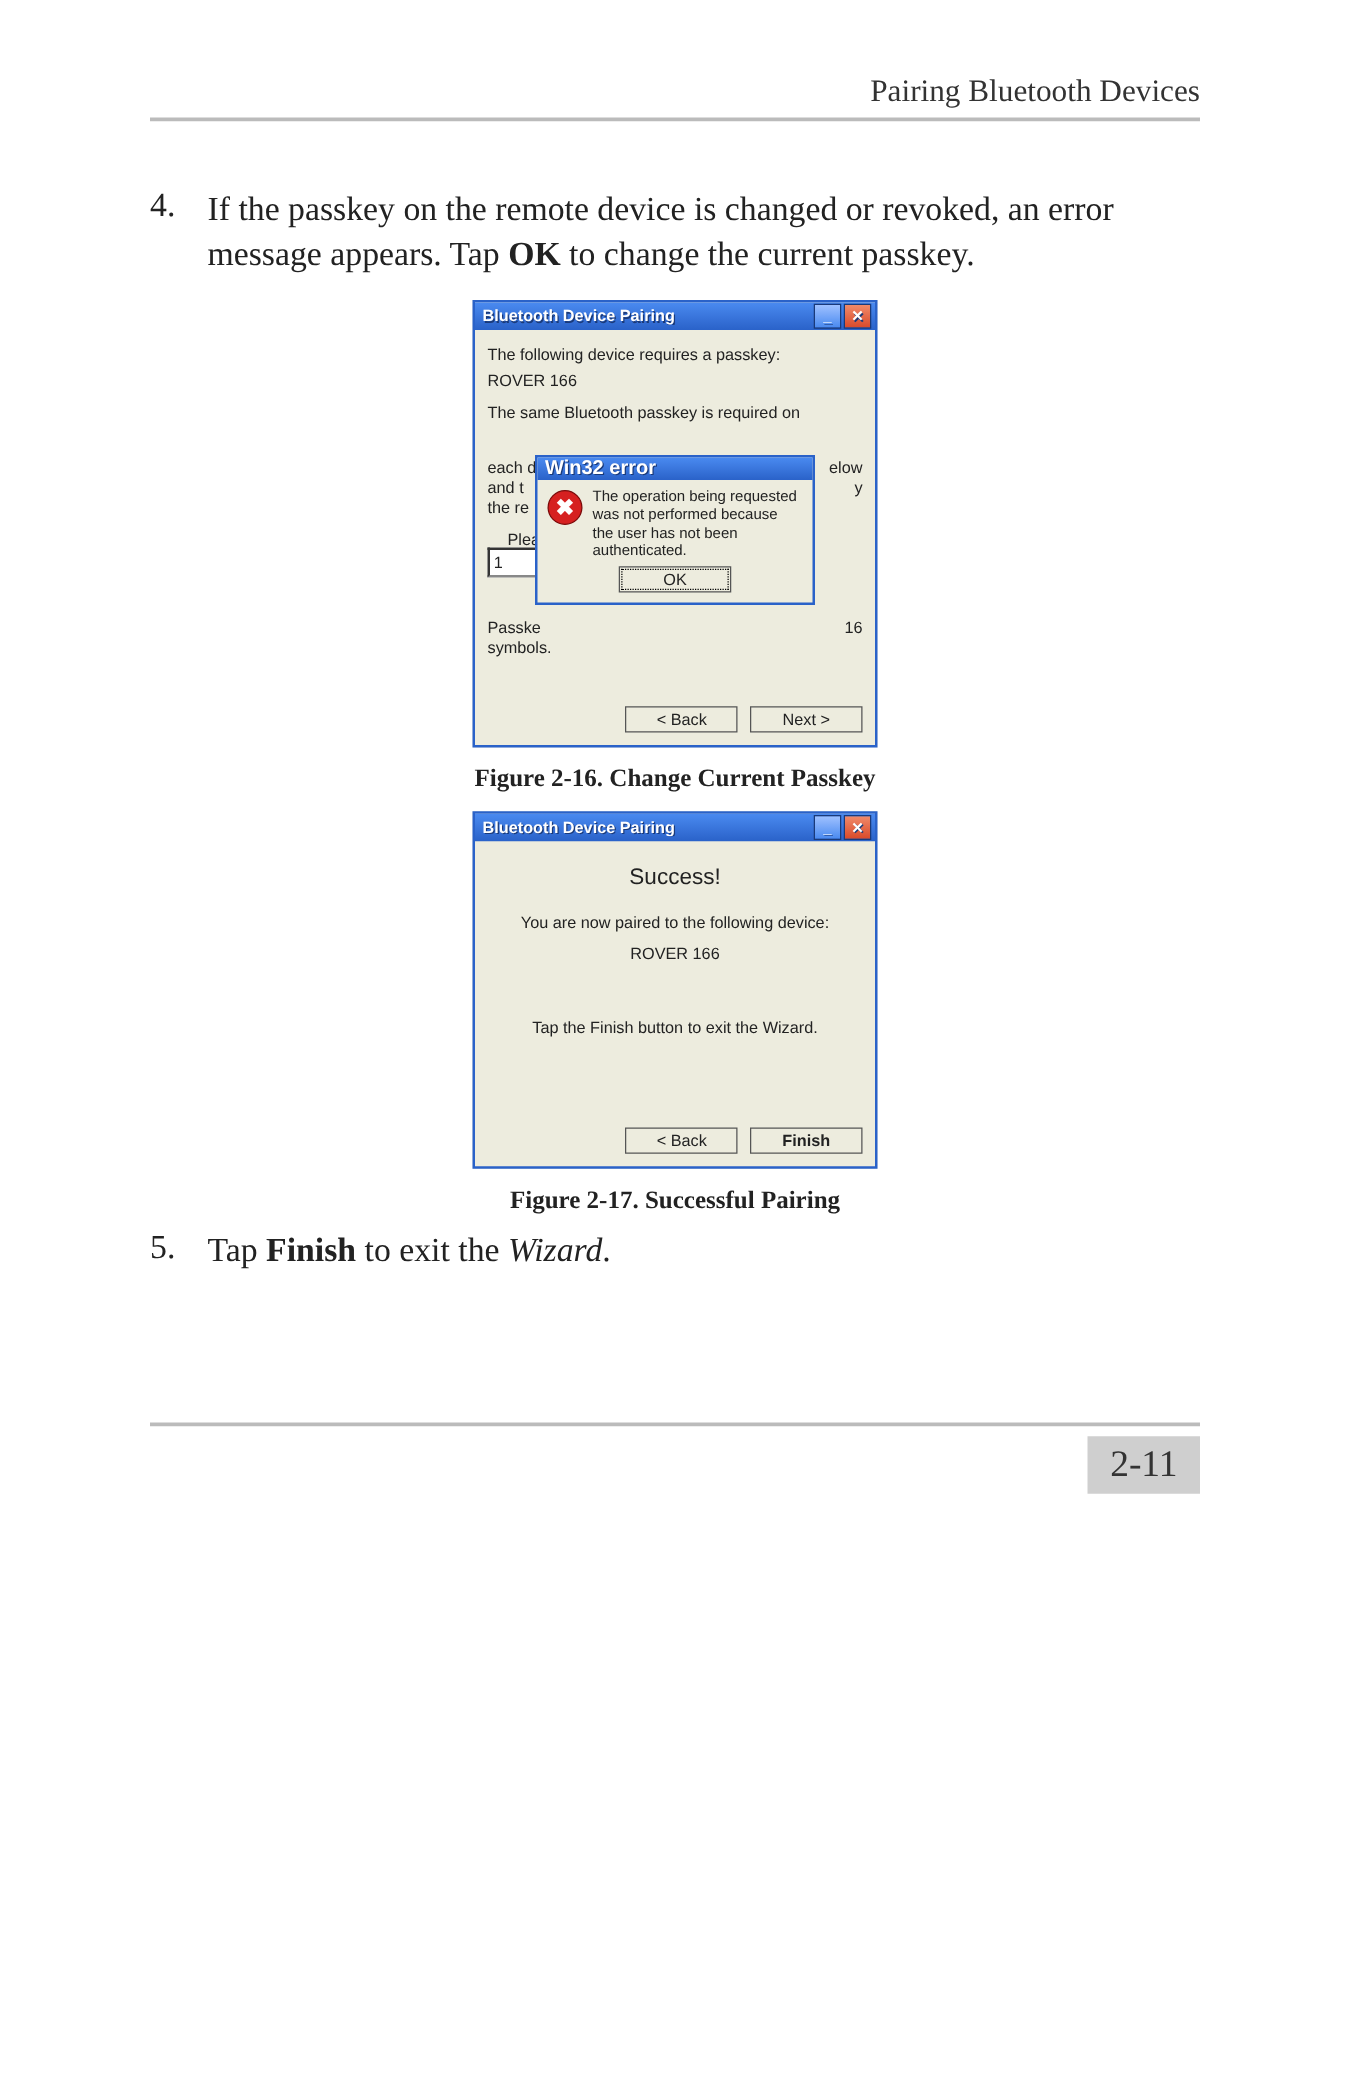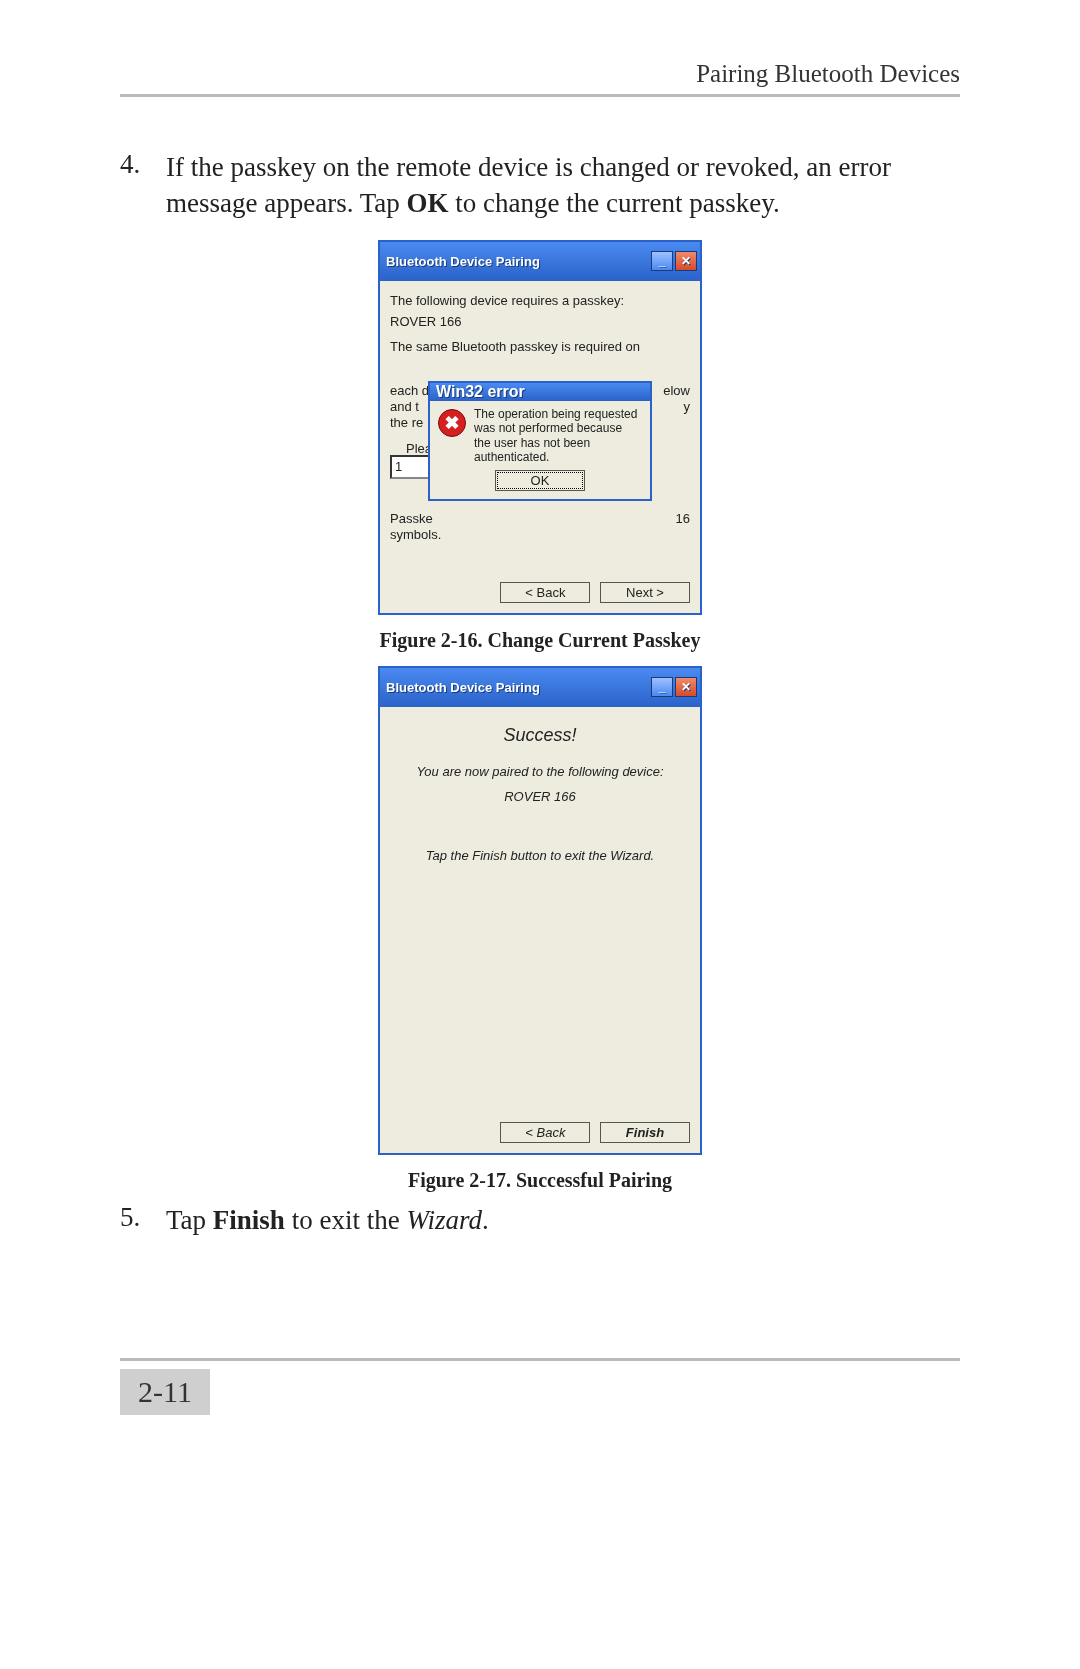--- a/index.html
+++ b/index.html
@@ -10,48 +10,48 @@
   .step{display:flex;margin:0 0 18px 0;}
   .step .num{width:46px;flex:none;}
   .step .txt{flex:1;line-height:1.35;}
   .bold{font-weight:bold;}
   .ital{font-style:italic;}
   .fig-caption{text-align:center;font-weight:bold;font-size:20px;margin:14px 0 10px 0;}
   .after-fig{margin:8px 0 24px 50px;line-height:1.35;}
 
   
   .win{width:320px;margin:14px auto 0 auto;border:2px solid #2a62c9;font-family:Tahoma,Verdana,sans-serif;font-size:13px;background:#edecde;color:#222;}
-  .titlebar{display:flex;align-items:center;height:39px;background:linear-gradient(#4a8af0,#2a62c9);color:#fff;font-weight:bold;padding:0 3px 0 6px;font-size:13px;text-shadow:1px 1px 0 #1a3a7a;}
+  .titlebar{display:flex;align-items:center;height:22px;background:linear-gradient(#4a8af0,#2a62c9);color:#fff;font-weight:bold;padding:0 3px 0 6px;font-size:13px;text-shadow:1px 1px 0 #1a3a7a;}
   .titlebar .ttext{flex:1;white-space:nowrap;overflow:hidden;}
   .titlebar .tbtn{width:20px;height:18px;margin-left:2px;display:flex;align-items:center;justify-content:center;background:linear-gradient(#9fc1ff,#4a8af0);border:1px solid #1a3a7a;color:#fff;font-size:12px;}
   .titlebar .tbtn.close{background:linear-gradient(#f08a6a,#d94a2a);}
   .win-body{position:relative;padding:10px 10px 8px 10px;height:332px;box-sizing:border-box;}
   .win-line{font-size:13px;margin:2px 0;}
   .input-box{border:2px inset #888;background:#fff;height:20px;width:120px;padding:0 3px;line-height:20px;font-size:13px;}
   .btn{display:inline-block;border:1px solid #555;background:#edecde;padding:2px 14px;font-size:13px;min-width:60px;text-align:center;}
   .btn.focus{outline:1px dotted #000;outline-offset:-3px;}
   .nav-row{position:absolute;bottom:10px;right:10px;}
   .nav-row .btn{margin-left:6px;}
 
   
   .err-win{position:absolute;left:48px;top:100px;width:220px;border:2px solid #2a62c9;background:#edecde;}
   .err-win .titlebar{background:linear-gradient(#4a8af0,#2a62c9);height:18px;font-size:16px;}
   .err-body{display:flex;padding:6px 8px 2px 8px;}
   .err-icon{width:26px;height:26px;border-radius:50%;background:#d62020;flex:none;margin:2px 8px 0 0;display:flex;align-items:center;justify-content:center;color:#fff;font-weight:bold;font-size:18px;border:1px solid #7a0a0a;}
   .err-msg{font-size:12px;line-height:1.2;}
   .err-okrow{text-align:center;padding:4px 0 8px 0;}
 
   
-  .win2 .win-body{height:446px;font-style:italic;}
+  .win2 .win-body{height:260px;}
   .success-h{font-family:"Microsoft Sans Serif",Tahoma,sans-serif;text-align:center;font-size:18px;margin:8px 0 18px 0;color:#222;}
   .center{text-align:center;}
 
   
   hr.bot-rule{border:none;border-top:3px solid #bbb;margin:120px 0 8px 0;}
-  .footer-box{display:flex;}
+  .footer-box{display:flex;justify-content:flex-end;}
   .pg{background:#cfcfcf;padding:6px 18px;font-size:30px;color:#333;}
 </style>
 </head>
 <body>
 
 <div class="page">
 
   <div class="header-section">Pairing Bluetooth Devices</div>
   <hr class="top-rule">
 

